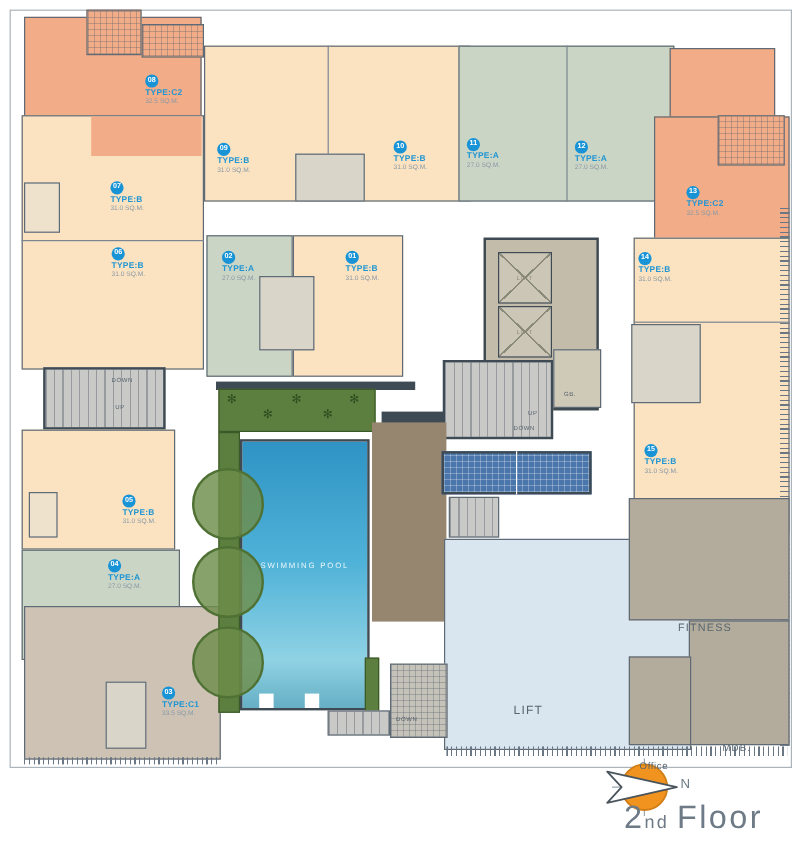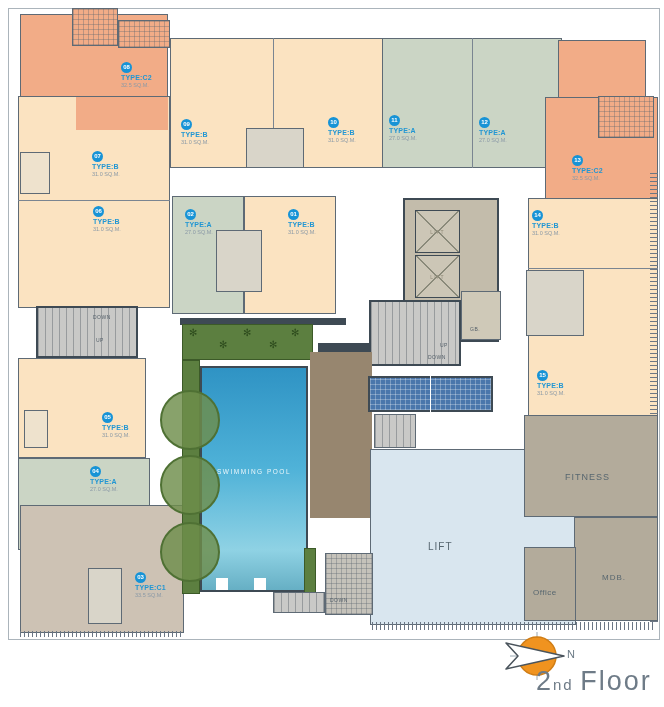--- a/index.html
+++ b/index.html
@@ -35,29 +35,29 @@
   .steps-h{background-image:repeating-linear-gradient(90deg,rgba(60,70,80,.35) 0 1px,transparent 1px 7px);}
   .ticks-h{position:absolute;background-image:repeating-linear-gradient(90deg,#6b7684 0 1px,transparent 1px 4px);}
   .ticks-v{position:absolute;background-image:repeating-linear-gradient(0deg,#6b7684 0 1px,transparent 1px 4px);}
   .tree{position:absolute;border-radius:50%;background:rgba(110,142,74,.82);border:2px solid #4f7134;}
   
   .ulabel{position:absolute;z-index:30;line-height:1.15;}
   .ulabel .badge{display:block;width:11px;height:11px;border-radius:50%;background:#1793d6;color:#fff;
                  font-size:6px;line-height:11px;text-align:center;font-weight:bold;margin-bottom:1px;}
   .ulabel .utype{display:block;font-size:7px;font-weight:bold;color:#2196d3;letter-spacing:.2px;white-space:nowrap;}
   .ulabel .uarea{display:block;font-size:5.5px;color:#8a99a6;white-space:nowrap;}
-  .rlabel{position:absolute;z-index:30;color:#57666f;letter-spacing:1px;font-size:9px;white-space:nowrap;}
+  .rlabel{position:absolute;z-index:30;color:#57666f;letter-spacing:1px;font-size:9px;white-space:nowrap;margin-top:46px;}
   .slabel{position:absolute;z-index:30;color:#55606a;font-size:5px;letter-spacing:.5px;white-space:nowrap;}
   .liftlabel{position:absolute;z-index:30;color:#8f8a77;font-size:5px;letter-spacing:1px;width:100%;
              text-align:center;top:50%;margin-top:-3px;}
   .xcross{background-image:linear-gradient(to top right,transparent calc(50% - .7px),#8a8a7a calc(50% - .7px) calc(50% + .7px),transparent calc(50% + .7px)),
                            linear-gradient(to bottom right,transparent calc(50% - .7px),#8a8a7a calc(50% - .7px) calc(50% + .7px),transparent calc(50% + .7px));}
   .poollabel{position:absolute;width:100%;text-align:center;top:45%;color:#eaf6fa;font-size:6.5px;letter-spacing:1.5px;z-index:30;}
   .palm{position:absolute;color:#2f4d1e;font-size:10px;z-index:5;}
-  #floor-title{position:absolute;left:536px;top:666px;color:#6e7b87;letter-spacing:2px;z-index:30;}
+  #floor-title{position:absolute;left:520px;top:666px;color:#6e7b87;letter-spacing:2px;z-index:30;}
   #floor-title .big{font-size:27px;}
   #floor-title .small{font-size:15px;}
   #north{position:absolute;left:567px;top:648px;color:#6b7a85;font-size:11px;z-index:31;}
   .outline{position:absolute;border:1px solid #abb4bb;}
 </style>
 </head>
 <body>
 
 <div id="canvas">
 

